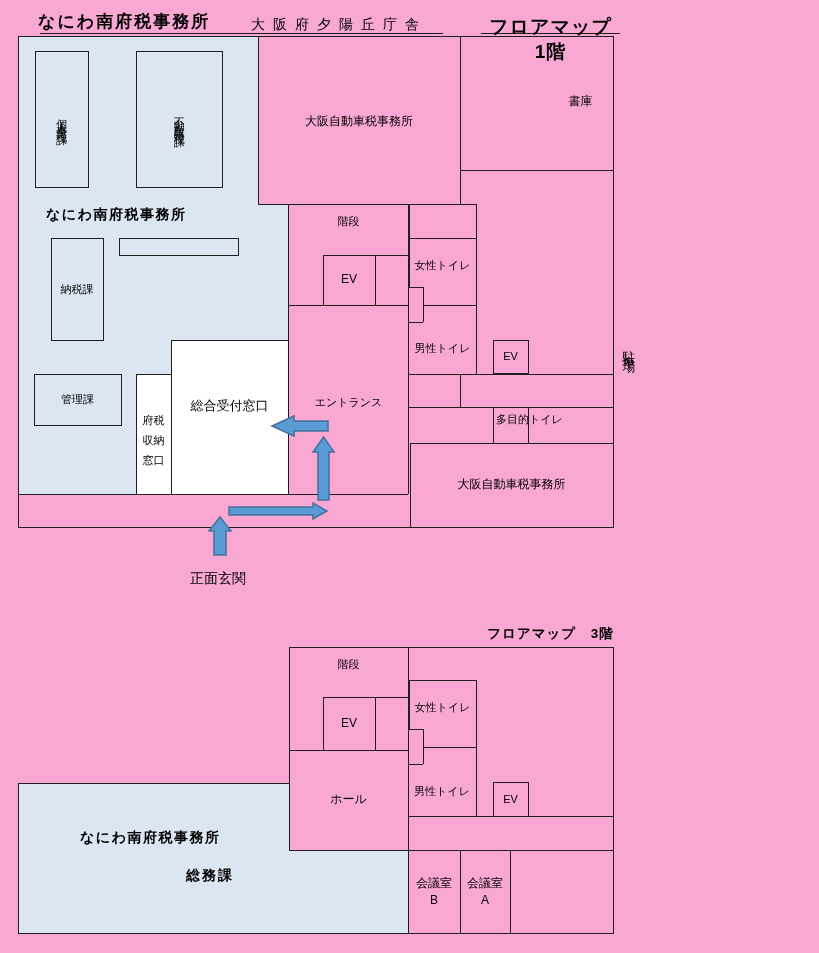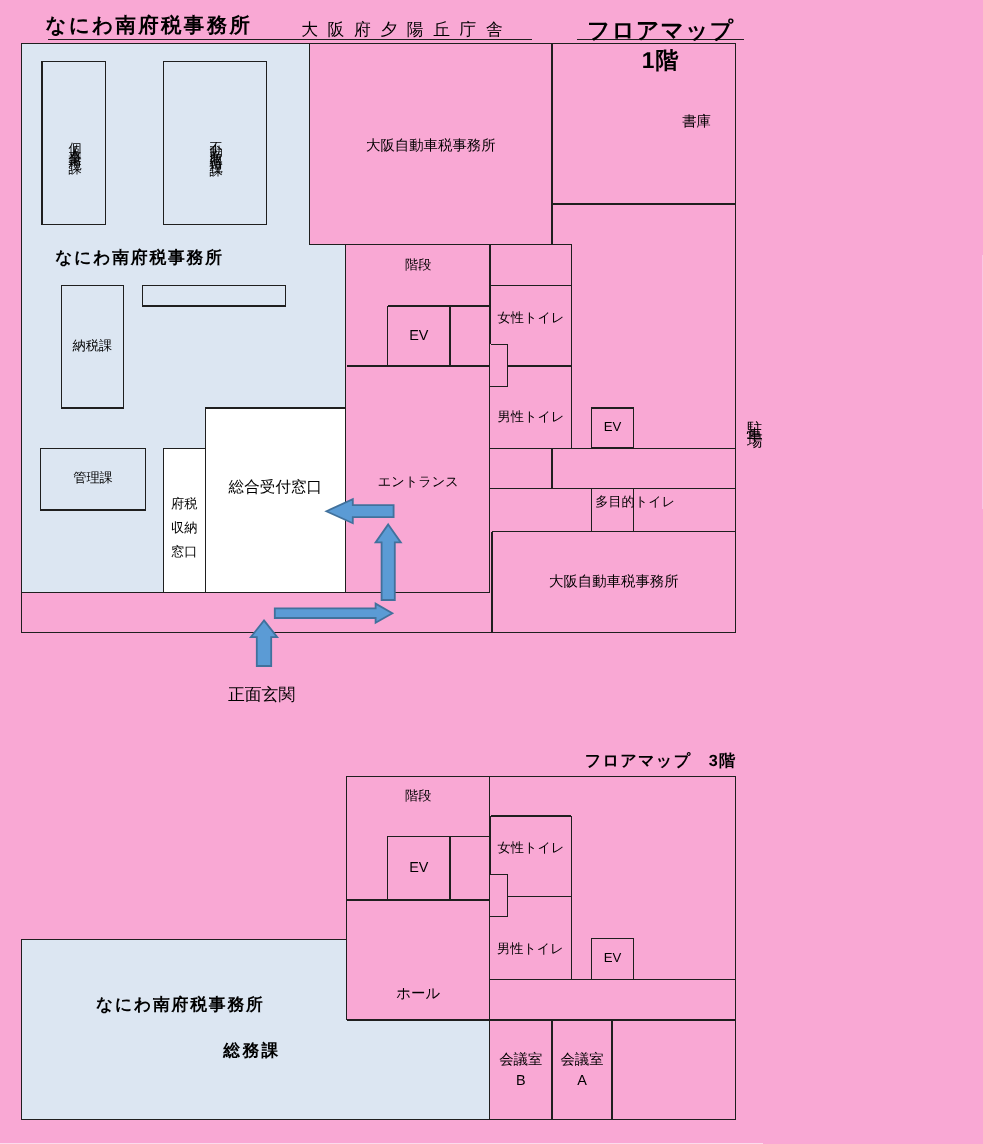--- a/index.html
+++ b/index.html
@@ -94,21 +94,21 @@
   <div class="lb tc" style="left:410px;top:477px;width:203px;font-size:12px;">大阪自動車税事務所</div>
   <div class="lb ctr vert" style="left:616px;top:315px;width:24px;height:64px;font-size:13px;letter-spacing:5px;">駐車場</div>
   <div class="lb" style="left:190px;top:569px;font-size:14px;">正面玄関</div>
 
   <div class="lb b tc" style="left:481px;top:625px;width:139px;font-size:13.5px;letter-spacing:1px;">フロアマップ　3階</div>
   <div class="lb tc" style="left:289px;top:657px;width:119px;">階段</div>
   <div class="lb ctr" style="left:323px;top:697px;width:52px;height:53px;font-size:12px;">EV</div>
   <div class="lb tc" style="left:409px;top:700px;width:67px;">女性トイレ</div>
   <div class="lb tc" style="left:408px;top:784px;width:68px;">男性トイレ</div>
   <div class="lb ctr" style="left:493px;top:782px;width:35px;height:34px;">EV</div>
-  <div class="lb ctr" style="left:289px;top:750px;width:119px;height:100px;font-size:12px;margin-top:29px;">ホール</div>
+  <div class="lb ctr" style="left:289px;top:750px;width:119px;height:100px;font-size:12px;">ホール</div>
   <div class="lb ctr" style="left:408px;top:850px;width:52px;height:83px;font-size:12px;line-height:17px;">会議室
 B</div>
   <div class="lb ctr" style="left:460px;top:850px;width:50px;height:83px;font-size:12px;line-height:17px;">会議室
 A</div>
   <div class="lb b" style="left:80px;top:828px;font-size:14px;letter-spacing:1.5px;">なにわ南府税事務所</div>
   <div class="lb b" style="left:186px;top:866px;font-size:14px;letter-spacing:2px;">総務課</div>
 
 </div>
 
 </body></html>

